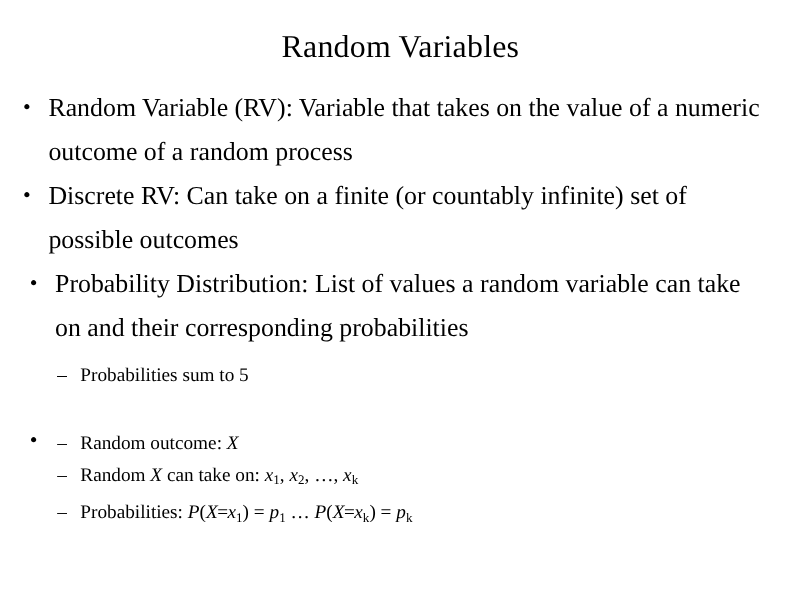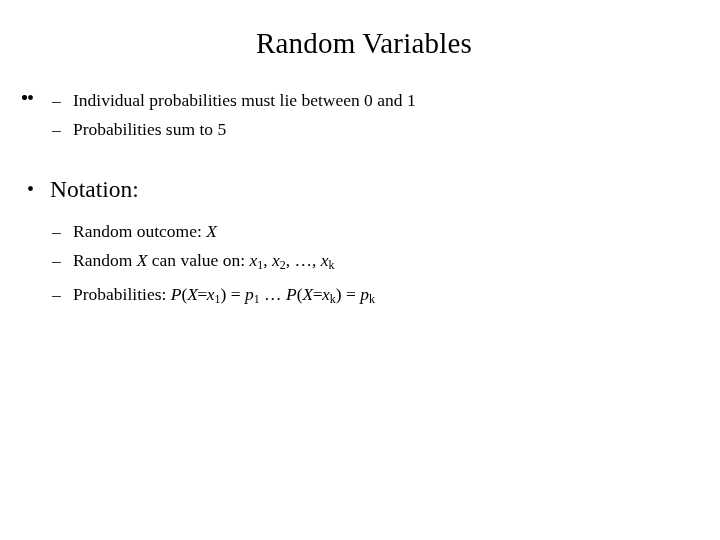--- a/index.html
+++ b/index.html
@@ -95,62 +95,63 @@
 <body>
 
 <div class="slide">
 
   <div class="slide-title">Random Variables</div>
 
   <div class="body">
 
     <div class="l1">
       <span class="mark">•</span>
+      <span>Random Variable (RV): Variable that takes on the value of a numeric outcome of a random process</span>
     </div>
 
     <div class="l1">
       <span class="mark">•</span>
+      <span>Discrete RV: Can take on a finite (or countably infinite) set of possible outcomes</span>
     </div>
 
     <div class="l1 shift">
       <span class="mark">•</span>
+      <span>Probability Distribution: List of values a random variable can take on and their corresponding probabilities</span>
     </div>
 
     <div class="gap-sub"></div>
 
     <div class="l2">
       <span class="mark">–</span>
-      <span>Individual probabilities must lie between 0 and 1</span>
     </div>
 
     <div class="l2">
       <span class="mark">–</span>
       <span>Probabilities sum to 5</span>
     </div>
 
     <div class="gap-notation"></div>
 
     <div class="l1 shift">
       <span class="mark">•</span>
-      <span>Notation:</span>
     </div>
 
     <div class="gap-sub"></div>
 
     <div class="l2">
       <span class="mark">–</span>
       <span>Random outcome:</span>
       <span class="mi">X</span>
     </div>
 
     <div class="l2">
       <span class="mark">–</span>
       <span>Random</span>
       <span class="mi">X</span>
-      <span>can value on:</span>
+      <span>can take on:</span>
       <span class="nowrap"><span class="mi">x</span><span class="sub">1</span><span>,</span></span>
       <span class="nowrap"><span class="mi">x</span><span class="sub">2</span><span>,</span></span>
       <span class="nowrap"><span>…</span><span>,</span></span>
       <span class="nowrap"><span class="mi">x</span><span class="sub">k</span></span>
     </div>
 
     <div class="l2">
       <span class="mark">–</span>
       <span>Probabilities:</span>
       <span class="nowrap"><span class="mi">P</span><span>(</span><span class="mi eq-tight">X</span><span class="eq-tight">=</span><span class="mi">x</span><span class="sub">1</span><span>)</span>&nbsp;<span>=</span>&nbsp;<span class="mi">p</span><span class="sub">1</span></span>

